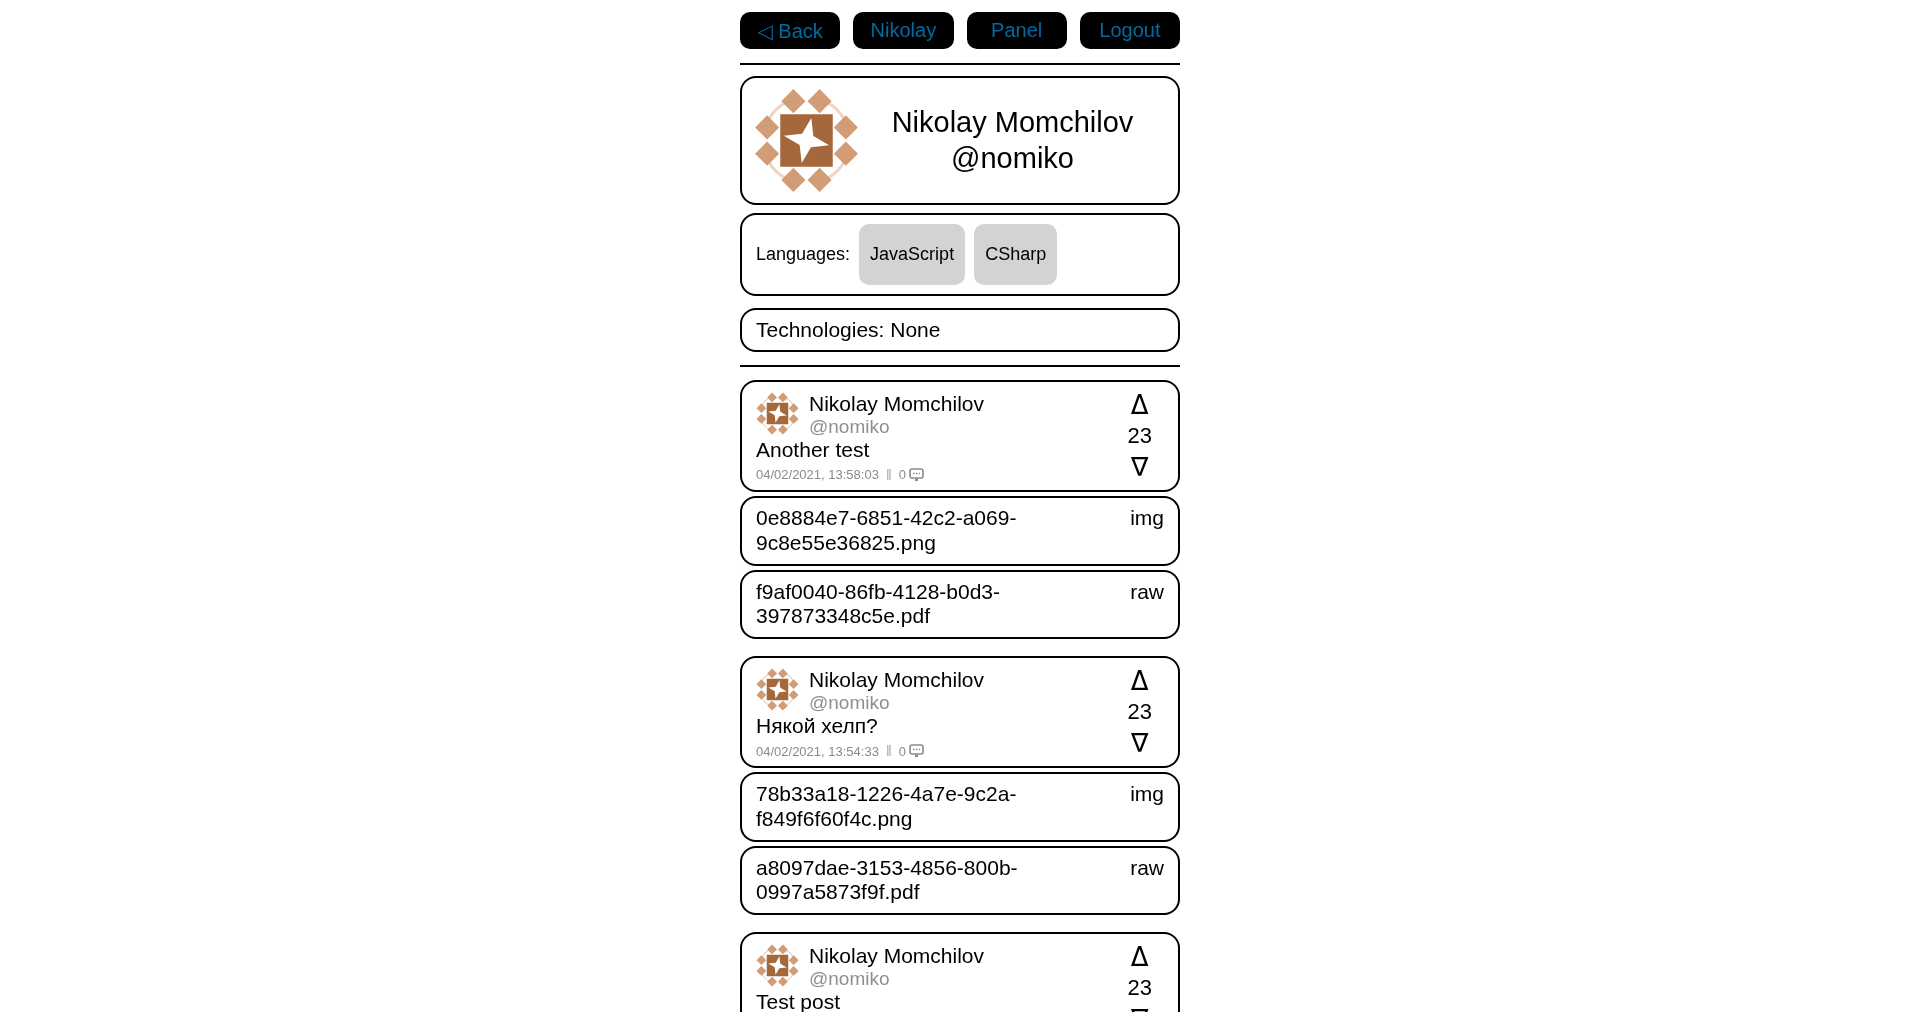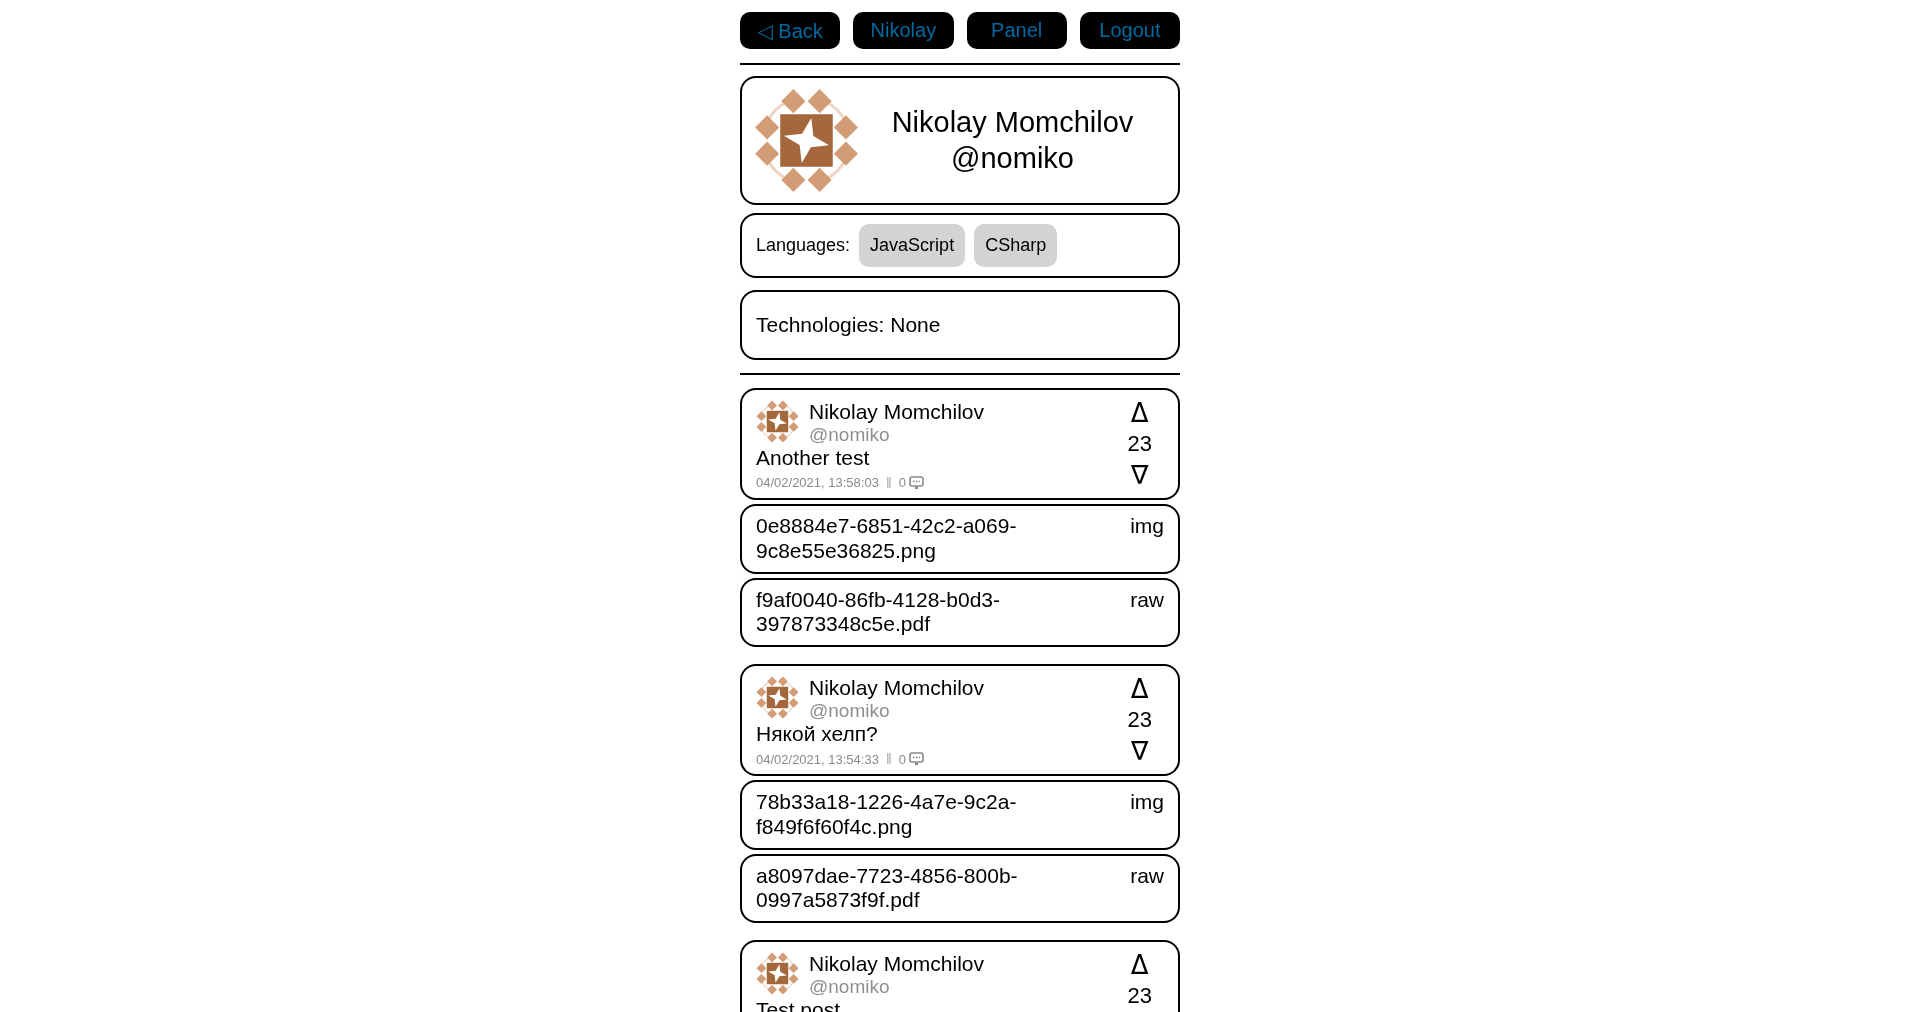--- a/index.html
+++ b/index.html
@@ -33,23 +33,23 @@
   }
 
   
   .profile-card { display: flex; align-items: center; padding: 10px 12px; }
   .profile-avatar { width: 105px; height: 105px; flex: 0 0 auto; }
   .profile-names { flex: 1; text-align: center; font-size: 29px; line-height: 1.22; }
 
   
   .info-card { margin-top: 8px; padding: 9px 14px; font-size: 18px;
                display: flex; align-items: center; gap: 9px; min-height: 44px; }
-  .tech-card { margin-top: 12px; padding: 21px 14px; font-size: 21px; min-height: 40px;
+  .tech-card { margin-top: 12px; padding: 8px 14px; font-size: 21px; min-height: 40px;
                display: flex; align-items: center; }
-  .pill { background: #d3d3d3; border-radius: 10px; padding: 11px 11px; display: inline-block; }
+  .pill { background: #d3d3d3; border-radius: 10px; padding: 20px 11px; display: inline-block; }
 
   
   .post-group { margin-top: 0; margin-bottom: 17px; }
   .post-card { position: relative; padding: 10px 70px 7px 14px; }
   .post-header { display: flex; gap: 10px; align-items: flex-start; }
   .post-avatar { width: 43px; height: 43px; flex: 0 0 auto; }
   .post-author { font-size: 21px; line-height: 1.15; }
   .post-handle { font-size: 19px; color: #8f8f8f; line-height: 1.15; }
   .post-title { font-size: 21px; }
   .post-meta { margin-top: 5px; font-size: 13px; color: #8a8a8a;
@@ -204,21 +204,21 @@
         <button class="vote-arrow">Δ</button>
         <span class="vote-score">23</span>
         <button class="vote-arrow">∇</button>
       </div>
     </div>
     <div class="attachment">
       <span class="fname">78b33a18-1226-4a7e-9c2a-f849f6f60f4c.png</span>
       <span class="ftype">img</span>
     </div>
     <div class="attachment">
-      <span class="fname">a8097dae-7723-4856-800b-0997a5873f9f.pdf</span>
+      <span class="fname">a8097dae-3153-4856-800b-0997a5873f9f.pdf</span>
       <span class="ftype">raw</span>
     </div>
   </div>
 
   <div class="post-group">
     <div class="card post-card">
       <div class="post-header">
         <svg class="post-avatar" viewBox="0 0 100 100">
             <use href="#identicon"></use>
           </svg>

